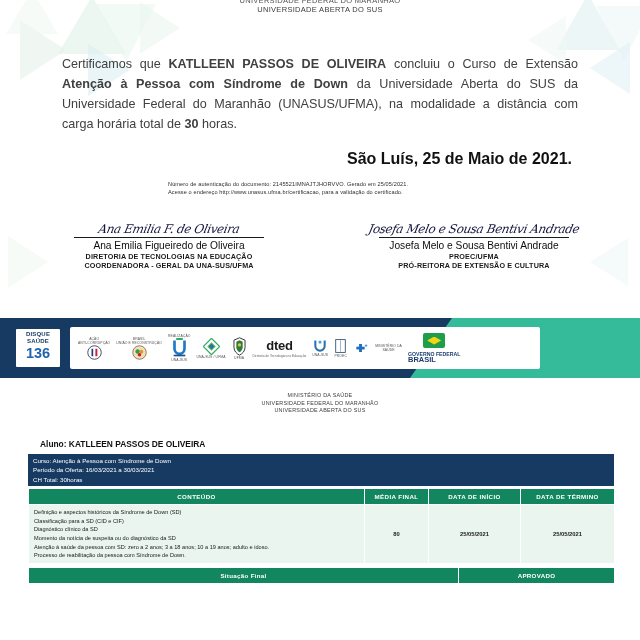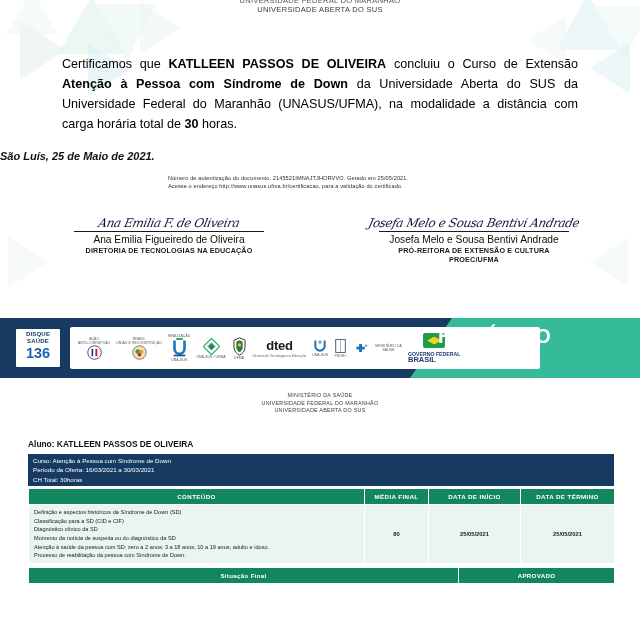--- a/index.html
+++ b/index.html
@@ -62,32 +62,32 @@
     color: #555;
   }
 
   .cert-body {
     position: relative;
     z-index: 3;
     margin: 40px 62px 0 62px;
     font-size: 12.6px;
     line-height: 20px;
     text-align: justify;
-    color: #000000;
+    color: #404040;
   }
   .cert-body .b { font-weight: bold; }
 
   .cert-place {
     position: relative;
     z-index: 3;
     margin: 16px 68px 0 0;
-    font-size: 11px;
+    text-align: right;
+    font-size: 16px;
     font-weight: bold;
     color: #111;
-    font-style: italic;
   }
 
   .auth-block {
     position: relative;
     z-index: 3;
     margin: 12px 0 0 168px;
     font-size: 5.6px;
     line-height: 8px;
     color: #2e2e2e;
     letter-spacing: .1px;
@@ -209,21 +209,21 @@
   .hist-min {
     text-align: center;
     margin-top: 14px;
     font-size: 5.4px;
     line-height: 7.5px;
     color: #3b3b3b;
     letter-spacing: .25px;
   }
 
   .hist-student {
-    margin: 24px 0 5px 28px;
+    margin: 24px 0 5px 40px;
     font-size: 8.4px;
     color: #111;
   }
   .hist-student .lbl { font-weight: bold; }
   .hist-student .val { font-weight: bold; }
 
   .hist-info {
     margin: 0 26px 0 28px;
     background: #173a63;
     color: #ffffff;
@@ -315,27 +315,28 @@
     <div>Número de autenticação do documento: 2145521IMNAJTJHORVVO. Gerado em 25/05/2021.</div>
     <div>Acesse o endereço http://www.unasus.ufma.br/certificacao, para a validação do certificado.</div>
   </div>
 
   <div class="sig-row">
     <div class="sig-col">
       <div class="sig-script">Ana Emilia F. de Oliveira</div>
       <div class="sig-rule"></div>
       <div class="sig-name">Ana Emilia Figueiredo de Oliveira</div>
       <div class="sig-role">DIRETORIA DE TECNOLOGIAS NA EDUCAÇÃO</div>
+      <div class="sig-role">COORDENADORA - GERAL DA UNA-SUS/UFMA</div>
     </div>
     <div class="sig-col right">
       <div class="sig-script">Josefa Melo e Sousa Bentivi Andrade</div>
       <div class="sig-rule"></div>
       <div class="sig-name">Josefa Melo e Sousa Bentivi Andrade</div>
+      <div class="sig-role">PROEC/UFMA</div>
       <div class="sig-role">PRÓ-REITORA DE EXTENSÃO E CULTURA</div>
-      <div class="sig-role">PROEC/UFMA</div>
     </div>
   </div>
 </div>
 
 <div class="gap"></div>
 
 <div class="historico">
 
   <div class="hist-banner">
     <div class="banner-teal"></div>
@@ -424,21 +425,20 @@
       <div class="lg lg-flag">
         <span class="fl"></span>
         <span class="ftxt">
           <span>GOVERNO FEDERAL</span><br>
           <span class="big">BRASIL</span>
         </span>
       </div>
     </div>
 
     <div class="banner-title">
-      <div>HISTÓRICO</div>
     </div>
   </div>
 
   <div class="hist-min">
     <div>MINISTÉRIO DA SAÚDE</div>
     <div>UNIVERSIDADE FEDERAL DO MARANHÃO</div>
     <div>UNIVERSIDADE ABERTA DO SUS</div>
   </div>
 
   <div class="hist-student">

